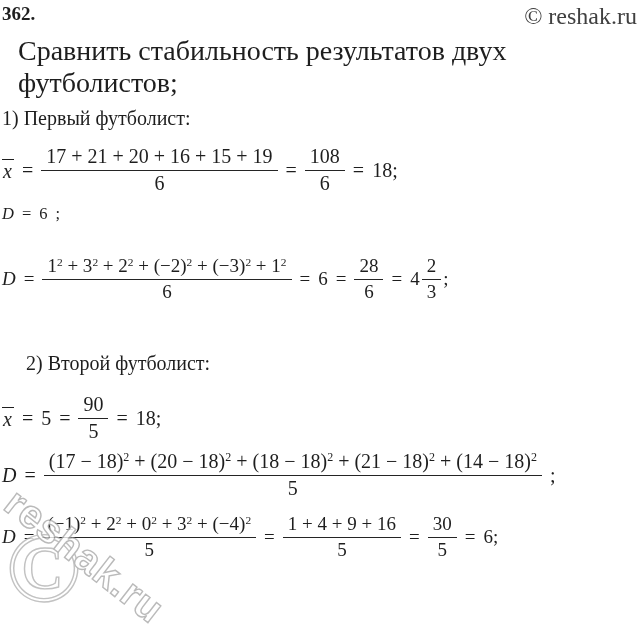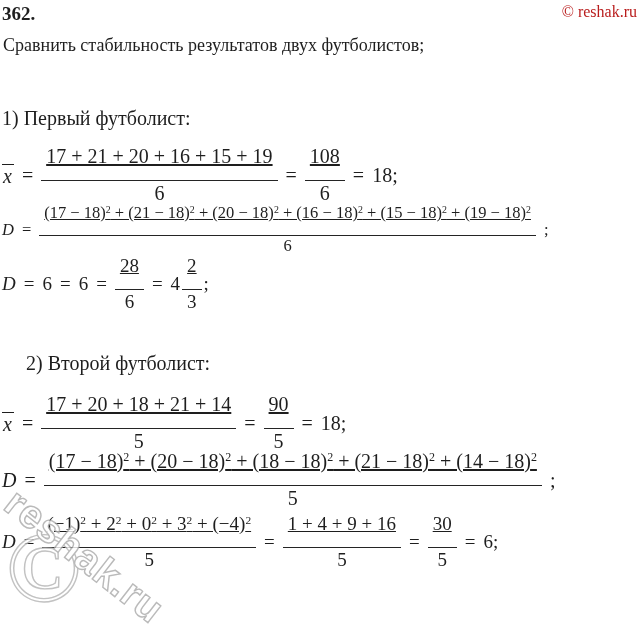--- a/index.html
+++ b/index.html
@@ -7,31 +7,31 @@
   body {
     width:643px; height:636px; overflow:hidden; position:relative;
     font-family:"Liberation Serif","DejaVu Serif",serif;
     color:#1e1e1e;
   }
   .page { position:relative; width:643px; height:636px; }
   .abs { position:absolute; }
 
   .header-row { left:0; top:3px; width:643px; display:flex; justify-content:space-between; align-items:flex-start; padding:0 6px 0 2px; }
   .problem-number { font-weight:bold; font-size:19px; }
-  .site-copy { font-size:16px; color:#b91c1c; }
+  .site-copy { font-size:24px; color:#404040; }
 
-  .task { left:3px; top:35px; font-size:18px; }
+  .task { left:18px; top:35px; font-size:28px; }
   .section-title { left:2px; font-size:20px; }
   .answer { left:2px; top:604px; font-size:20px; white-space:pre-wrap; }
 
   .eq { left:2px; display:flex; align-items:center; gap:8px; white-space:nowrap; }
   .eq .var { font-style:italic; }
   .xbar { display:inline-block; border-top:1.6px solid #1e1e1e; line-height:1.05; padding:1px 2px 0 1px; font-style:italic; }
   .frac { display:inline-block; text-align:center; vertical-align:middle; }
-  .frac .num { display:block; border-bottom:1.6px solid #242424; padding:0 5px 12px; line-height:1.15;text-decoration:underline; }
+  .frac .num { display:block; border-bottom:1.6px solid #242424; padding:0 5px 2px; line-height:1.15; }
   .frac .den { display:block; padding-top:1px; line-height:1.15; }
   sup { font-size:0.6em; line-height:0; vertical-align:0.55em; letter-spacing:0; }
   .mixed { display:inline-flex; align-items:center; gap:2px; }
 
   .f20 { font-size:20px; }
   .f19 { font-size:19px; }
   .f17 { font-size:16.5px; }
 
   .eq1 { top:145px; }
   .eq2 { top:204px; }
@@ -86,30 +86,30 @@
       <span class="den">6</span>
     </span>
     <span>=</span>
     <span>18;</span>
   </div>
 
   <div class="abs eq eq2 f17">
     <span class="var">D</span>
     <span>=</span>
     <span class="frac">
-      <span class="num">(17 − 18)<sup>2</sup> + (21 − 18)<sup>2</sup> + (20 − 18)<sup>2</sup> + (16 − 18)<sup>2</sup> + (15 − 18)<sup>2</sup> + (19 − 18)<sup>2</sup></span>
       <span class="den">6</span>
     </span>
     <span>;</span>
   </div>
 
   <div class="abs eq eq3 f19">
     <span class="var">D</span>
     <span>=</span>
     <span class="frac">
+      <span class="num">1<sup>2</sup> + 3<sup>2</sup> + 2<sup>2</sup> + (−2)<sup>2</sup> + (−3)<sup>2</sup> + 1<sup>2</sup></span>
       <span class="den">6</span>
     </span>
     <span>=</span>
     <span class="frac">
       <span class="den">6</span>
     </span>
     <span>=</span>
     <span class="frac">
       <span class="num">28</span>
       <span class="den">6</span>
@@ -124,21 +124,20 @@
       <span>;</span>
     </span>
   </div>
 
   <div class="abs section-title s2">2) Второй футболист:</div>
 
   <div class="abs eq eq4 f20">
     <span class="xbar">x</span>
     <span>=</span>
     <span class="frac">
-      <span class="num">17 + 20 + 18 + 21 + 14</span>
       <span class="den">5</span>
     </span>
     <span>=</span>
     <span class="frac">
       <span class="num">90</span>
       <span class="den">5</span>
     </span>
     <span>=</span>
     <span>18;</span>
   </div>

